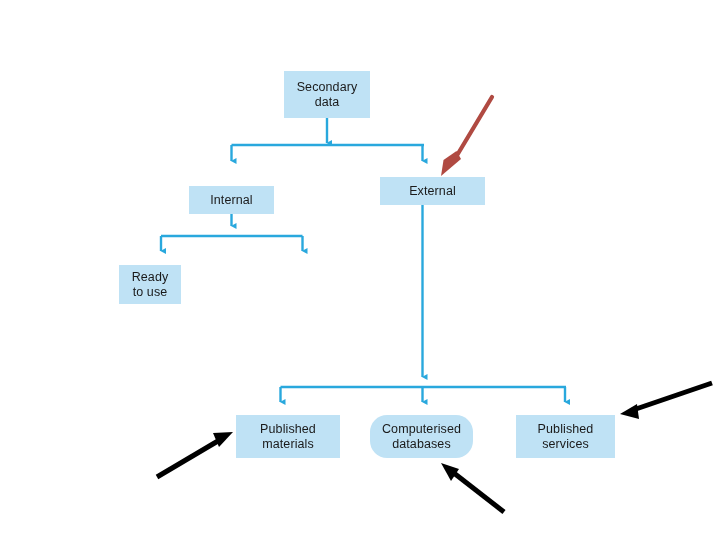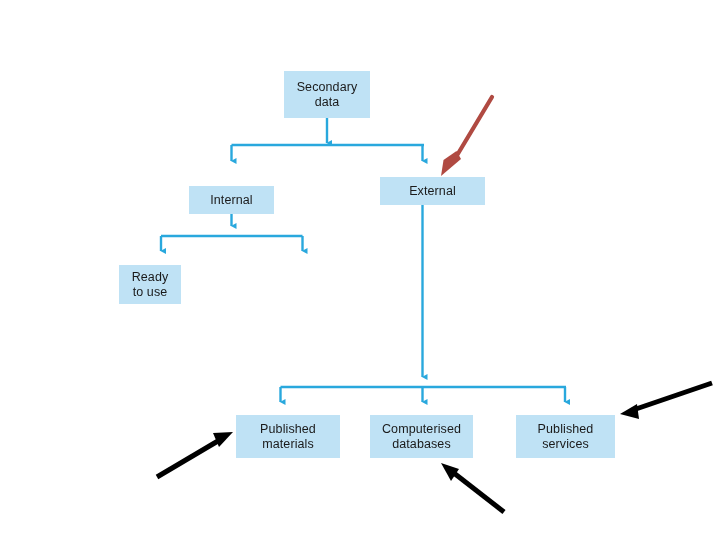--- a/index.html
+++ b/index.html
@@ -111,21 +111,21 @@
     <span>Ready
 to use</span>
   </div>
 
 
   <div class="node" style="left:236px; top:415px; width:104px; height:43px;justify-content:center;">
     <span>Published
 materials</span>
   </div>
 
-  <div class="node" style="left:370px; top:415px; width:103px; height:43px;">
+  <div class="node" style="left:370px; top:415px; width:103px; height:43px;border-radius:17px;">
     <span>Computerised
 databases</span>
   </div>
 
   <div class="node" style="left:516px; top:415px; width:99px; height:43px;">
     <span>Published
 services</span>
   </div>
 
   <svg id="annotations" viewBox="0 0 720 540">

